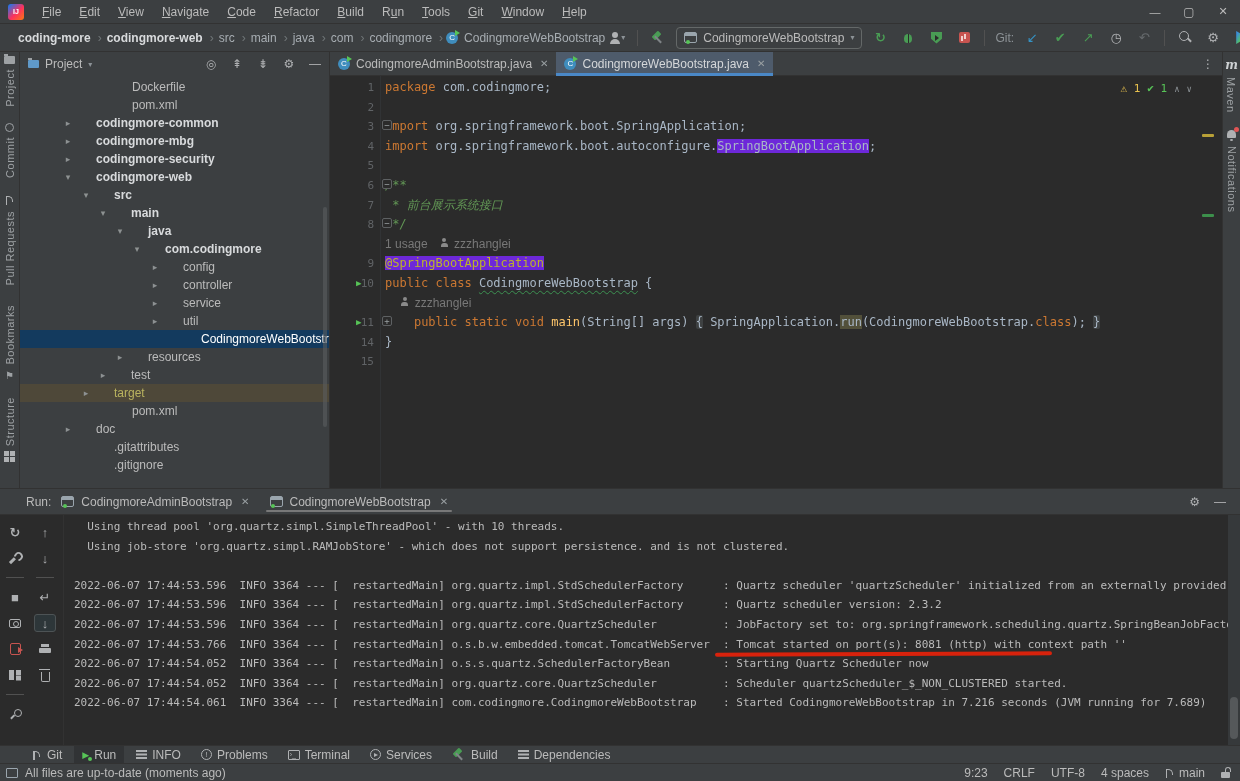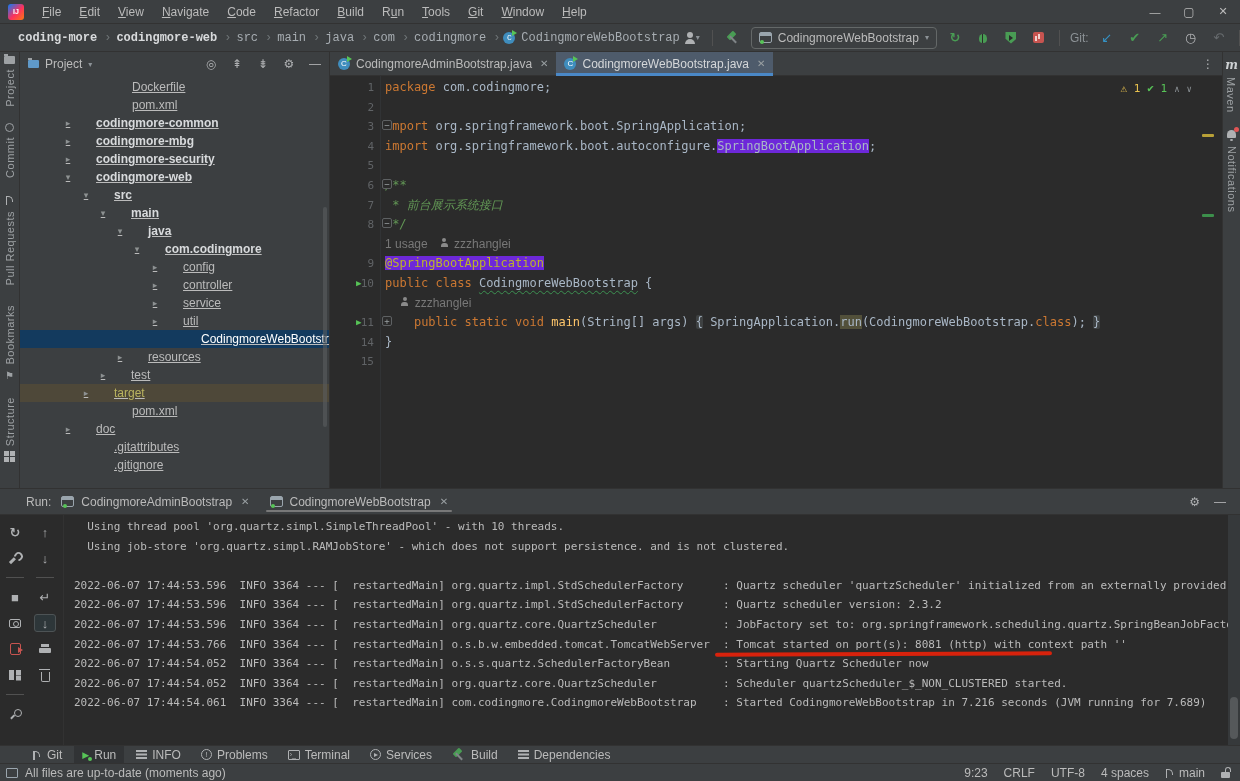--- a/index.html
+++ b/index.html
@@ -17,21 +17,21 @@
   .winbtns { margin-left:auto; display:flex; }
   .winbtn { width:34px; height:23px; display:flex; align-items:center; justify-content:center; color:#bbbbbb; font-size:11px; }
   .winbtn.max { font-size:12px; }
 
   
   .navbar { height:28px; flex:0 0 28px; display:flex; align-items:center; background:#3c3f41; border-bottom:1px solid #323232; padding-left:10px; }
   .crumbs { display:flex; align-items:center; gap:2px; white-space:nowrap; }
   .crumb { color:#a7adb2; padding:0 2px; }
   .crumb.b { color:#d8dadc; font-weight:bold; }
   .bsep { color:#6f7577; padding:0 3px; }
-  .crumb-wrap { display:flex; align-items:center;font-family:Liberation Mono, monospace; }
+  .crumb-wrap { display:flex; align-items:center; }
   .toolbar-right { margin-left:auto; display:flex; align-items:center; gap:8px; padding-right:8px; }
   .tsep { width:1px; height:16px; background:#515151; margin:0 2px; }
   .tbi { width:20px; height:20px; display:flex; align-items:center; justify-content:center; font-size:13px; color:#afb1b3; position:relative; }
   .green { color:#499c54; } .blue { color:#3592c4; } .red { color:#c75450; } .dim { color:#666a6d; }
   .runcfg { display:flex; align-items:center; gap:6px; border:1px solid #646868; border-radius:4px; height:22px; padding:0 7px; color:#bbbbbb; }
   .git-label { color:#8c9296; }
 
   
   .i-person { width:12px; height:12px; position:relative; display:inline-block; }
   .i-person::before { content:""; position:absolute; left:3px; top:0; width:6px; height:6px; border-radius:50%; background:#afb1b3; }
@@ -104,21 +104,21 @@
   .mini-folder::before { content:""; position:absolute; top:-2px; left:0; width:4px; height:2px; background:#9da1a4; }
   .mini-circle { width:9px; height:9px; border-radius:50%; border:1.5px solid #9da1a4; }
   .mvn-mini { font-family:"DejaVu Serif",serif; font-style:italic; font-weight:bold; color:#cdd0d2; font-size:12px; }
 
   
   .project-panel { width:310px; flex:0 0 310px; background:#3c3f41; border-right:1px solid #323232; display:flex; flex-direction:column; position:relative; }
   .pp-header { height:24px; flex:0 0 24px; display:flex; align-items:center; padding:0 6px 0 8px; gap:6px; }
   .pp-title { color:#bbbbbb; display:flex; align-items:center; gap:6px; }
   .pp-actions { margin-left:auto; display:flex; align-items:center; gap:10px; color:#afb1b3; font-size:12px; }
   .pp-ico { width:16px; text-align:center; }
-  .tree { flex:1 1 auto; overflow:hidden; padding-top:2px; position:relative;text-decoration:underline; }
+  .tree { flex:1 1 auto; overflow:hidden; padding-top:2px; position:relative; }
   .trow { height:18px; display:flex; align-items:center; white-space:nowrap; color:#bbbbbb; }
   .trow .chev { width:18px; flex:0 0 18px; color:#8d9192; font-size:9px; text-align:center; }
   .trow .tlabel { margin-left:5px; }
   .trow.selected { background:#133a5e; color:#ffffff; }
   .trow.excluded { background:#4e4839; }
   .trow.excluded .tlabel { color:#b9b35f; }
   .trow .tlabel.b { color:#d8dadc; font-weight:bold; }
   .ticon { width:14px; height:14px; flex:0 0 14px; display:flex; align-items:center; justify-content:center; position:relative; }
   .tclass { width:13px; height:13px; border-radius:50%; background:#3f8dbd; color:#fff; font-size:9px; display:flex; align-items:center; justify-content:center; position:relative; }
   .tclass::after { content:""; position:absolute; right:-2px; top:-2px; width:0; height:0; border-left:5px solid #57c457; border-top:3px solid transparent; border-bottom:3px solid transparent; }

